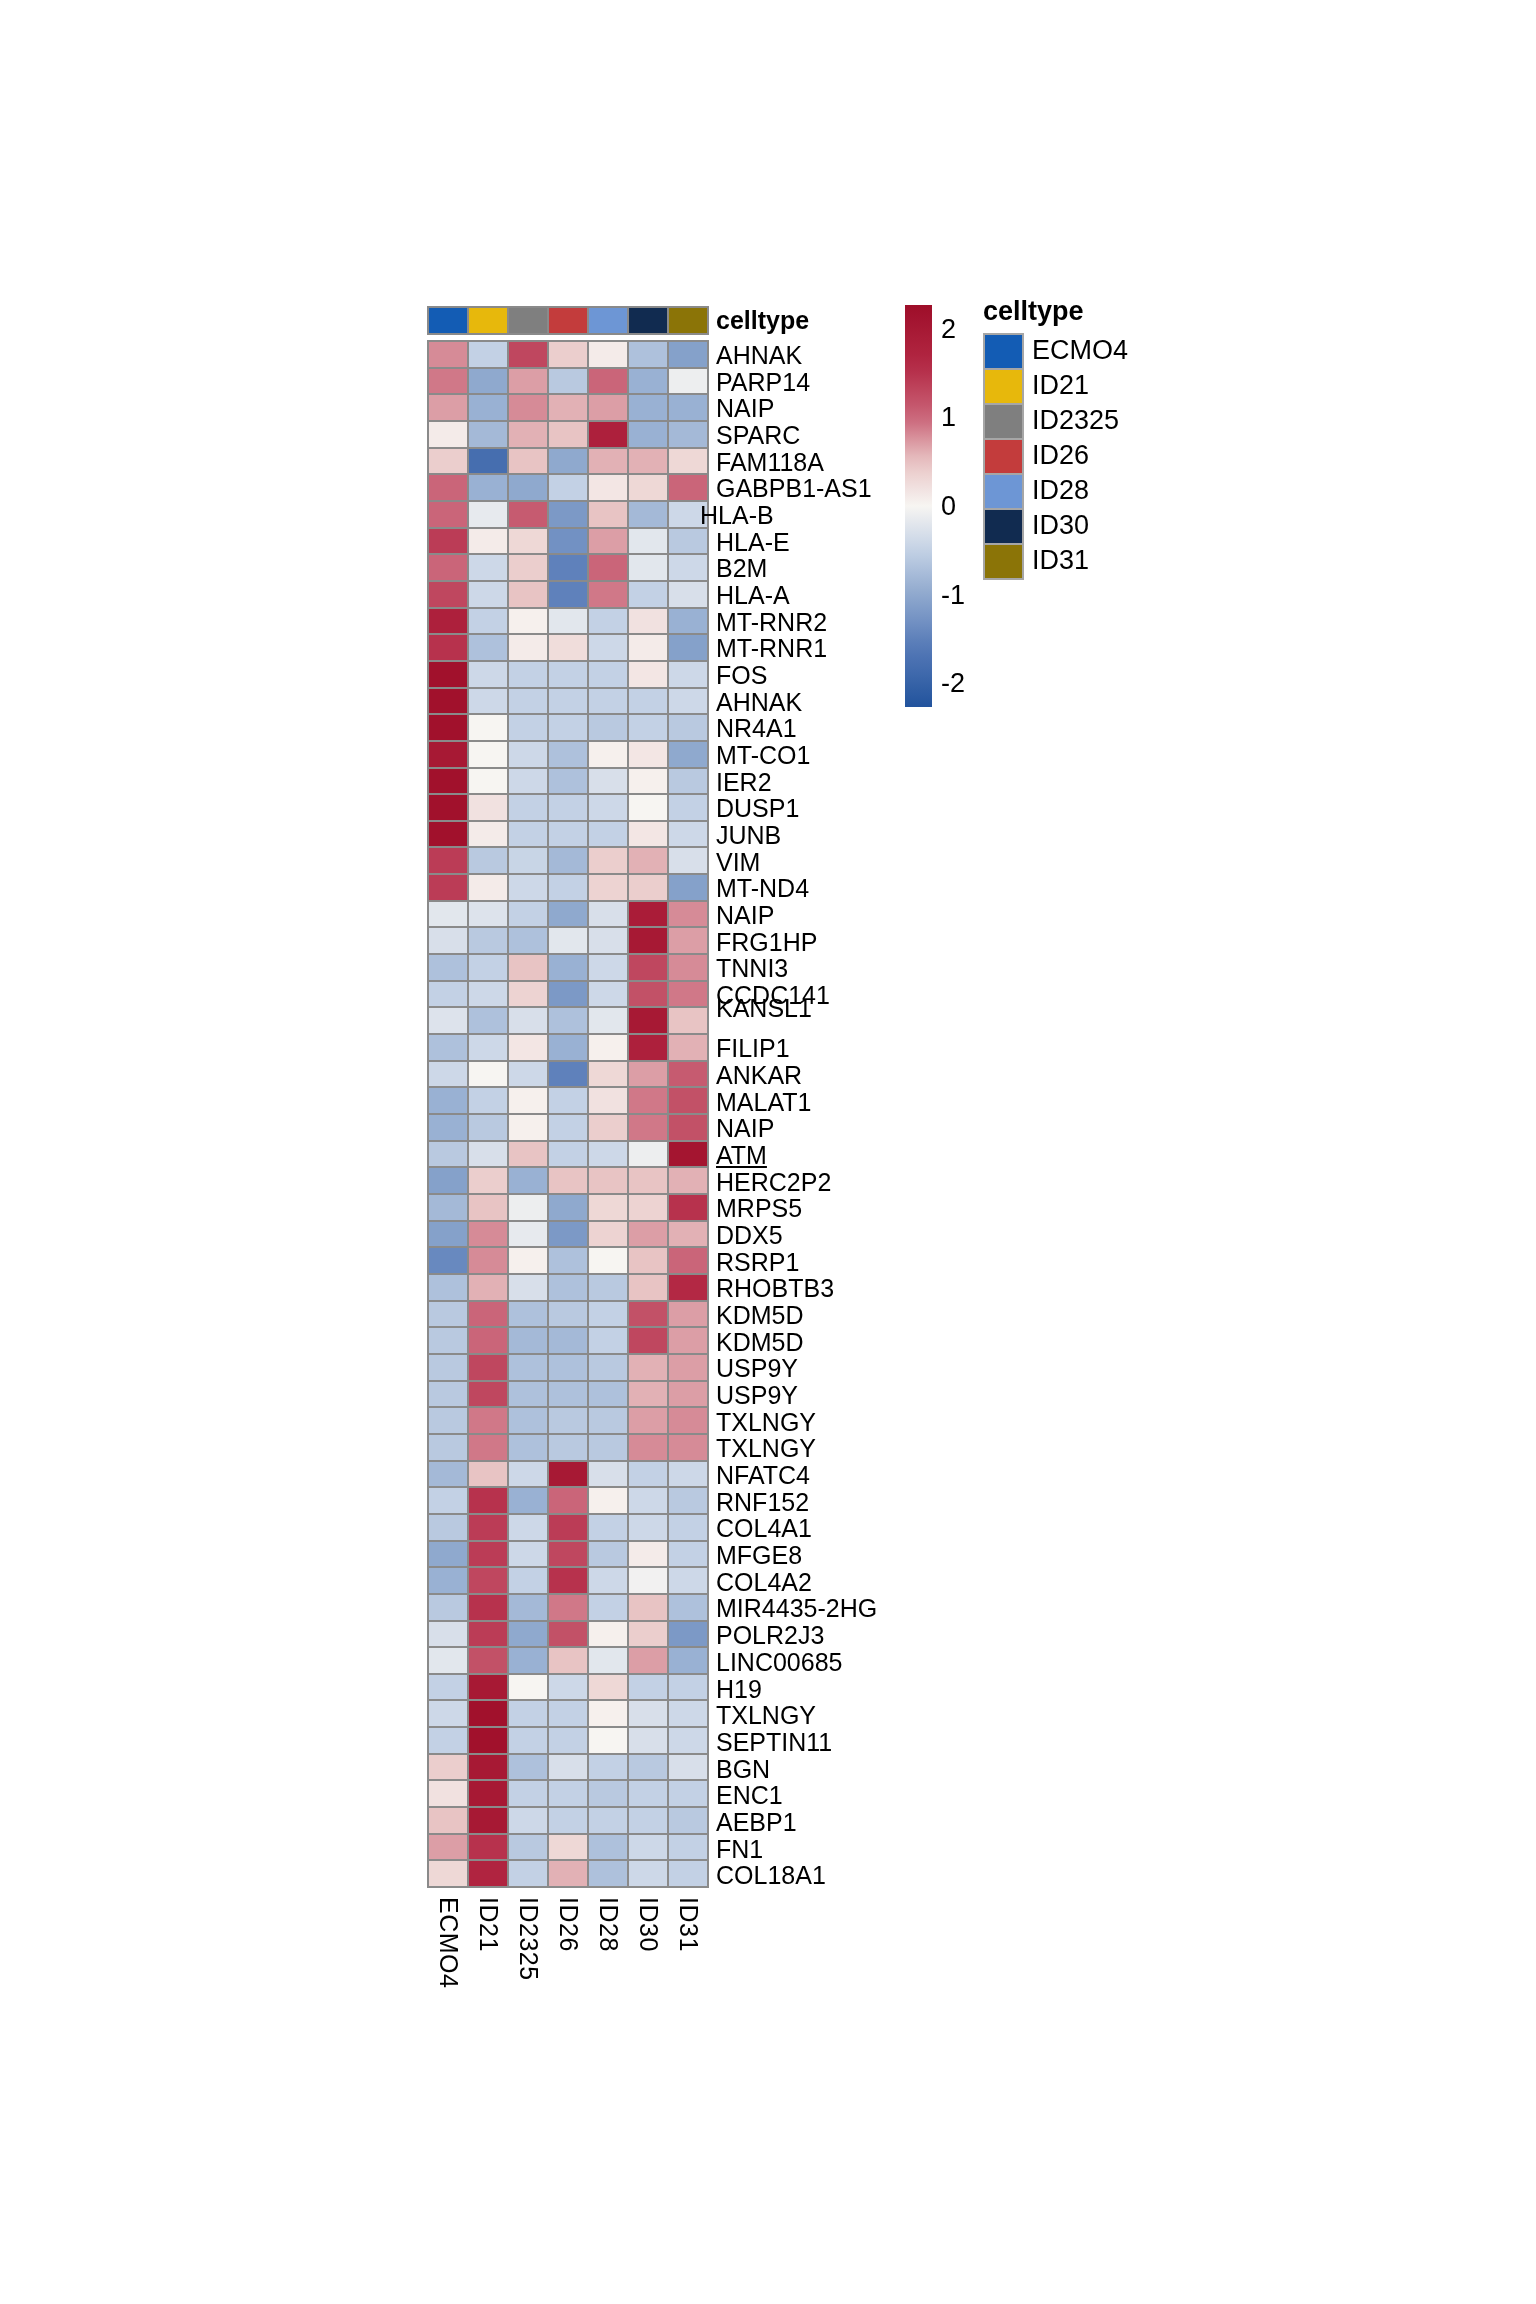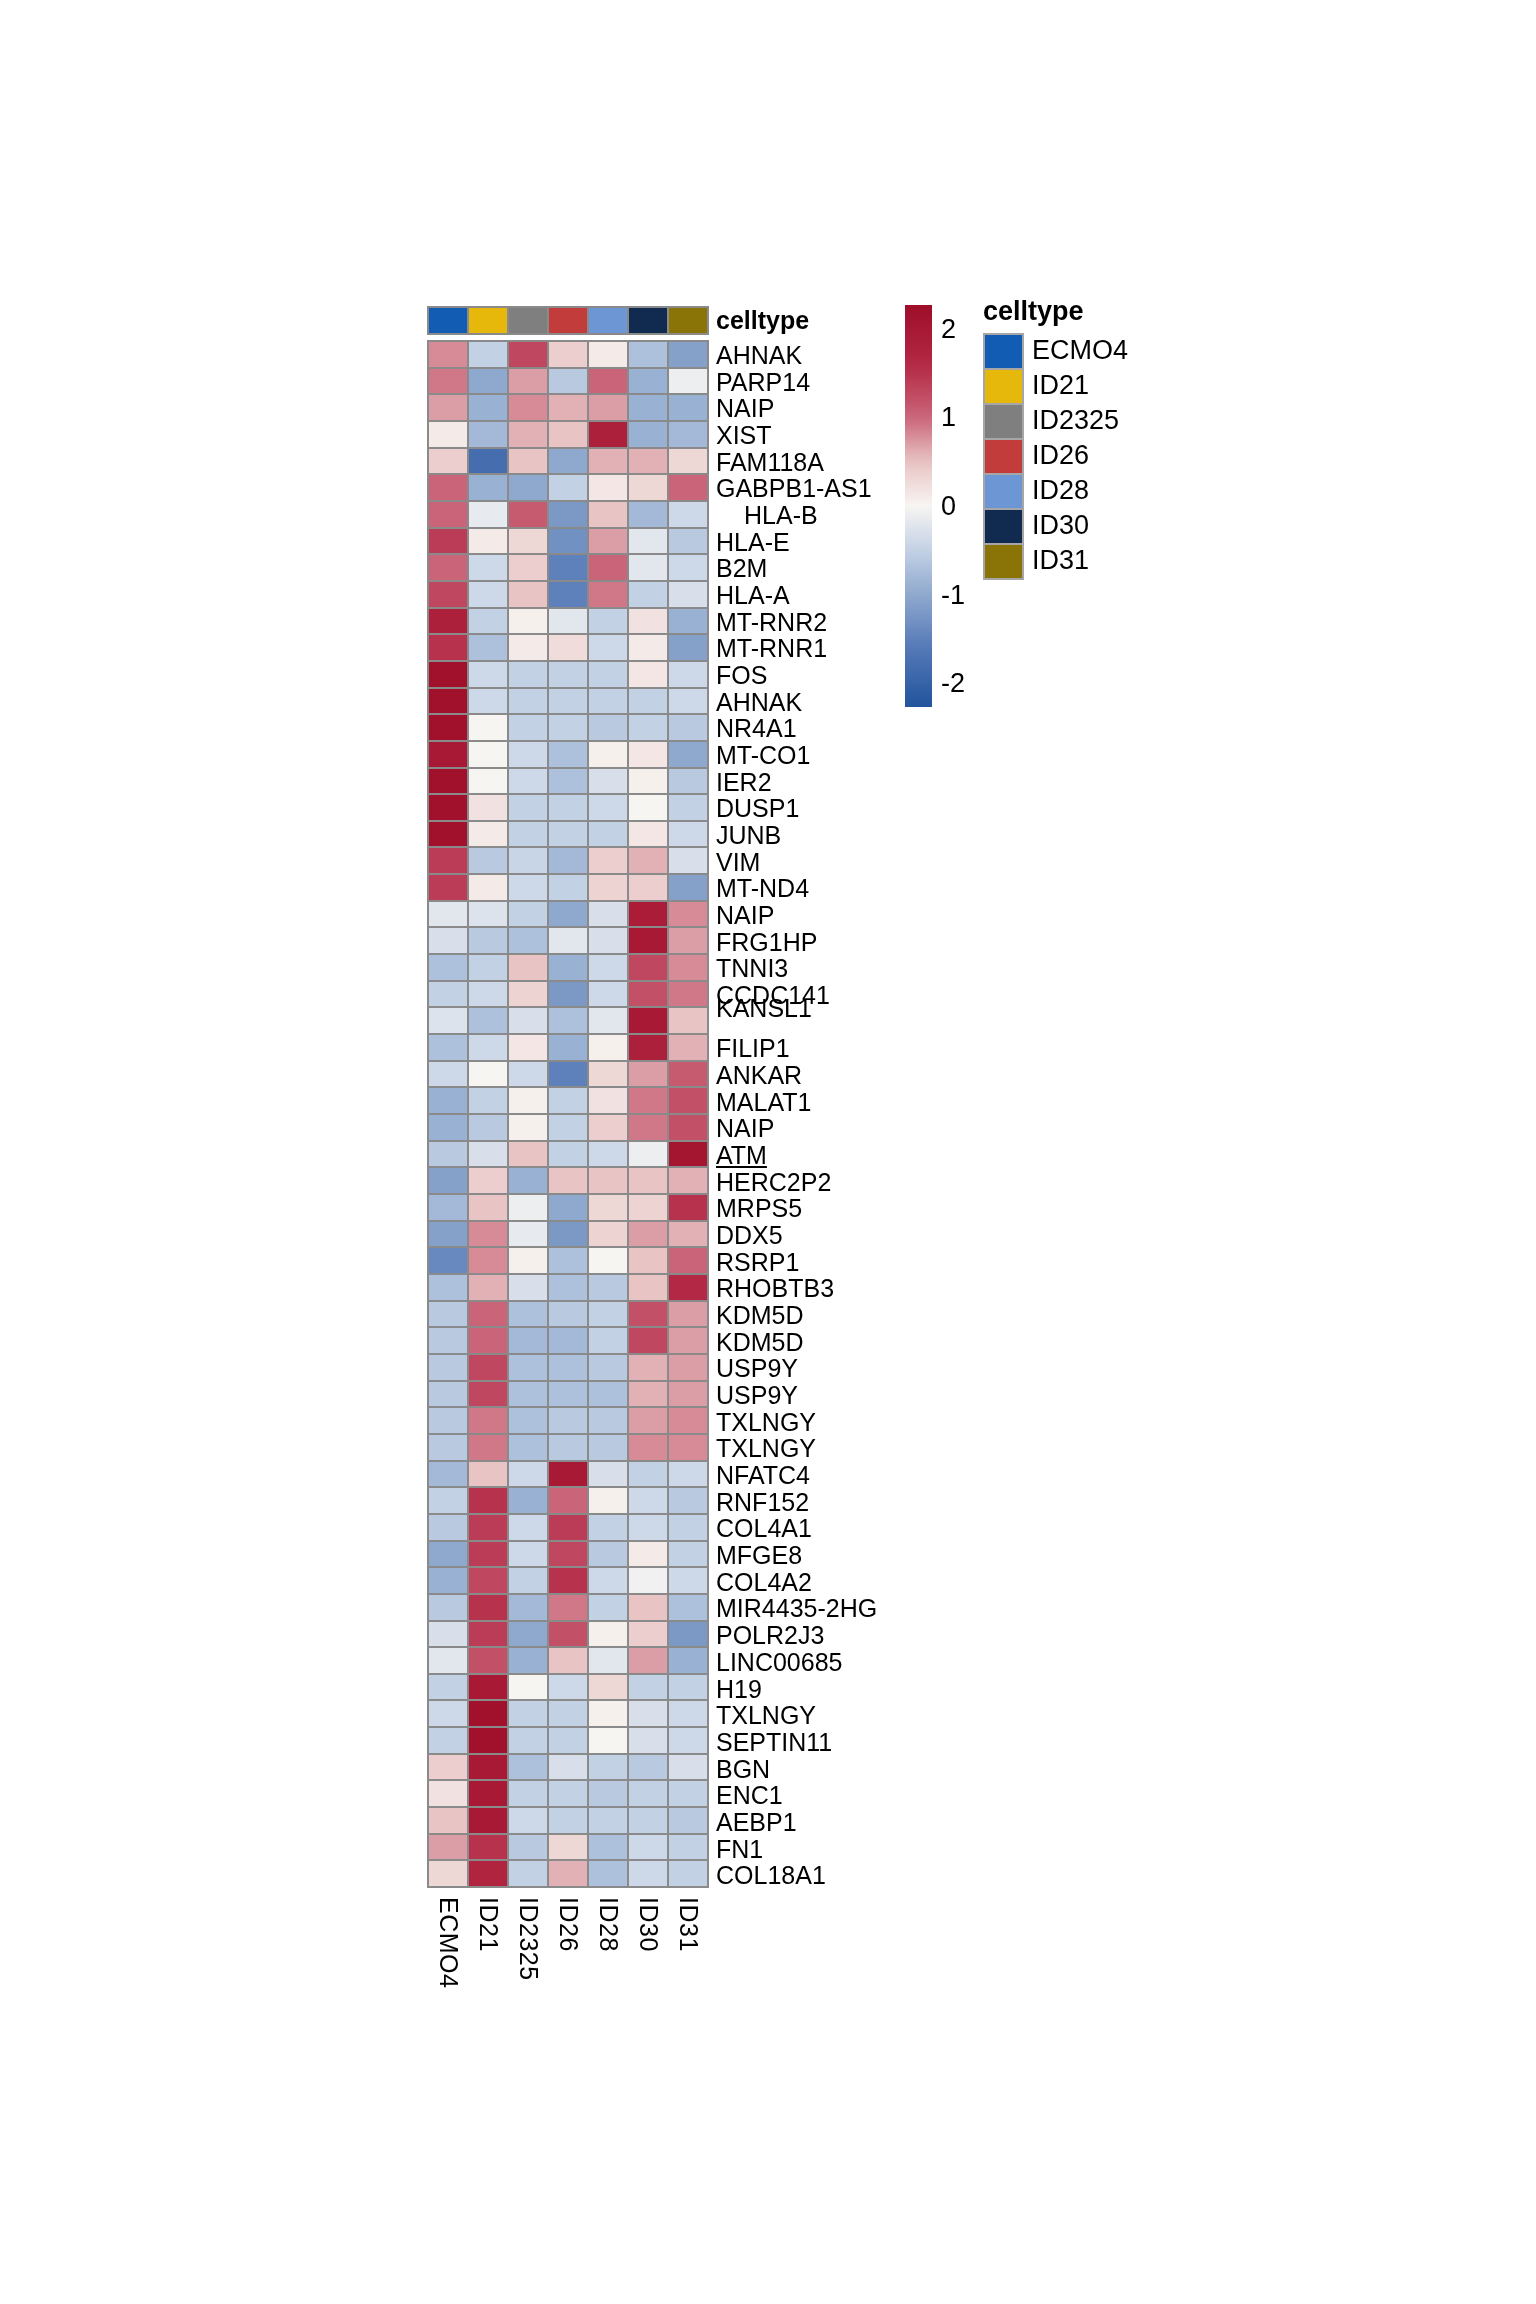--- a/index.html
+++ b/index.html
@@ -444,24 +444,24 @@
       <div class="cell" style="background: rgb(226, 177, 181);"></div>
       <div class="cell" style="background: rgb(174, 193, 220);"></div>
       <div class="cell" style="background: rgb(205, 216, 232);"></div>
       <div class="cell" style="background: rgb(195, 209, 229);"></div>
     </div>
 
   <div id="gene-labels">
       <div class="lbl gene-lbl" style="left: 716px; top: 342px;">AHNAK</div>
       <div class="lbl gene-lbl" style="left: 716px; top: 368.67px;">PARP14</div>
       <div class="lbl gene-lbl" style="left: 716px; top: 395.34px;">NAIP</div>
-      <div class="lbl gene-lbl" style="left: 716px; top: 422.01px;">XIST</div>
+      <div class="lbl gene-lbl" style="left: 716px; top: 422.01px;">SPARC</div>
       <div class="lbl gene-lbl" style="left: 716px; top: 448.68px;">FAM118A</div>
       <div class="lbl gene-lbl" style="left: 716px; top: 475.35px;">GABPB1-AS1</div>
-      <div class="lbl gene-lbl" style="left: 744px; top: 502.02px;">HLA-B</div>
+      <div class="lbl gene-lbl" style="left: 700px; top: 502.02px;">HLA-B</div>
       <div class="lbl gene-lbl" style="left: 716px; top: 528.69px;">HLA-E</div>
       <div class="lbl gene-lbl" style="left: 716px; top: 555.36px;">B2M</div>
       <div class="lbl gene-lbl" style="left: 716px; top: 582.03px;">HLA-A</div>
       <div class="lbl gene-lbl" style="left: 716px; top: 608.7px;">MT-RNR2</div>
       <div class="lbl gene-lbl" style="left: 716px; top: 635.37px;">MT-RNR1</div>
       <div class="lbl gene-lbl" style="left: 716px; top: 662.04px;">FOS</div>
       <div class="lbl gene-lbl" style="left: 716px; top: 688.71px;">AHNAK</div>
       <div class="lbl gene-lbl" style="left: 716px; top: 715.38px;">NR4A1</div>
       <div class="lbl gene-lbl" style="left: 716px; top: 742.05px;">MT-CO1</div>
       <div class="lbl gene-lbl" style="left: 716px; top: 768.72px;">IER2</div>

